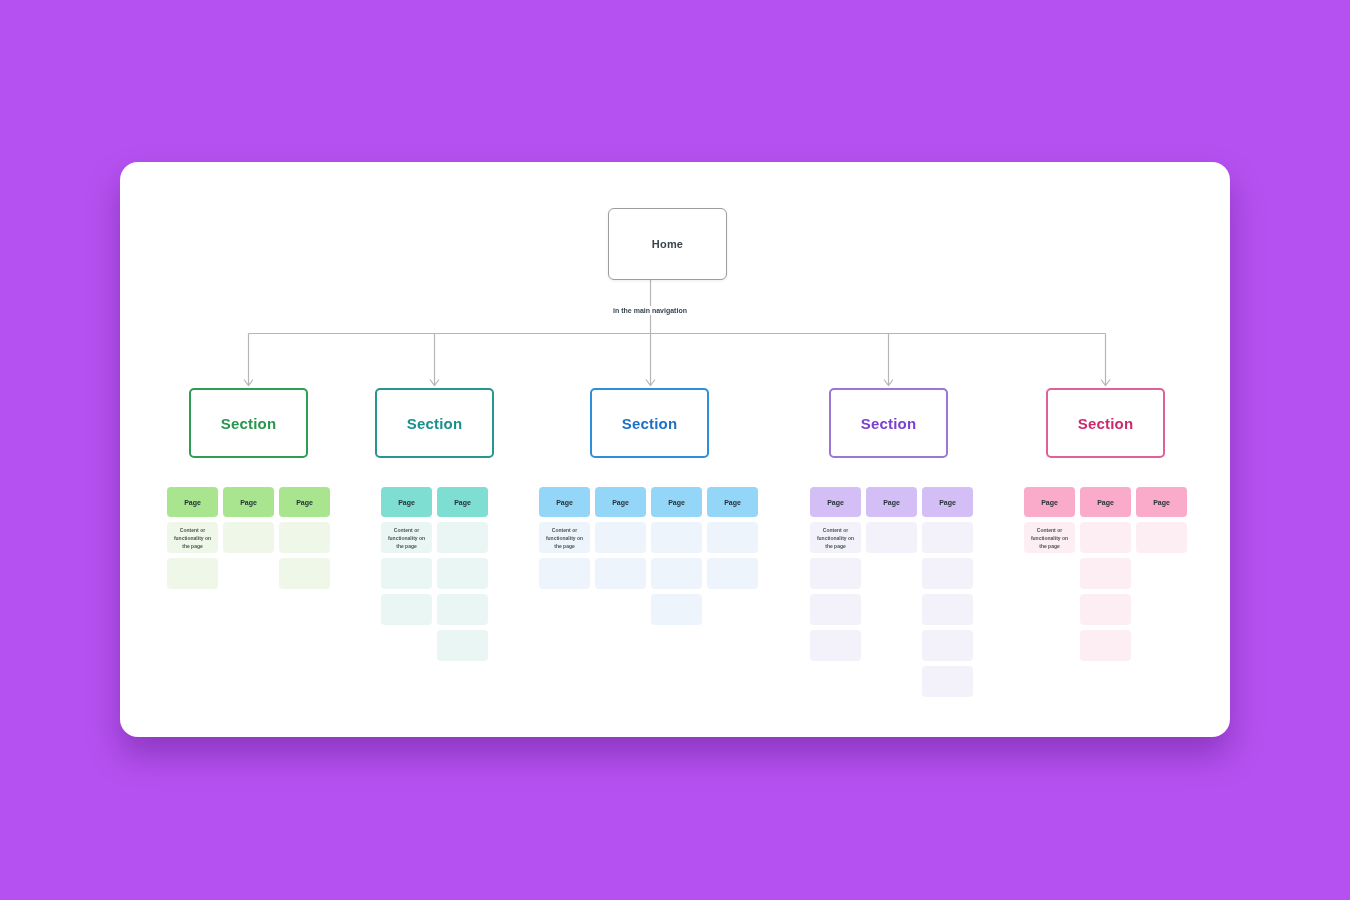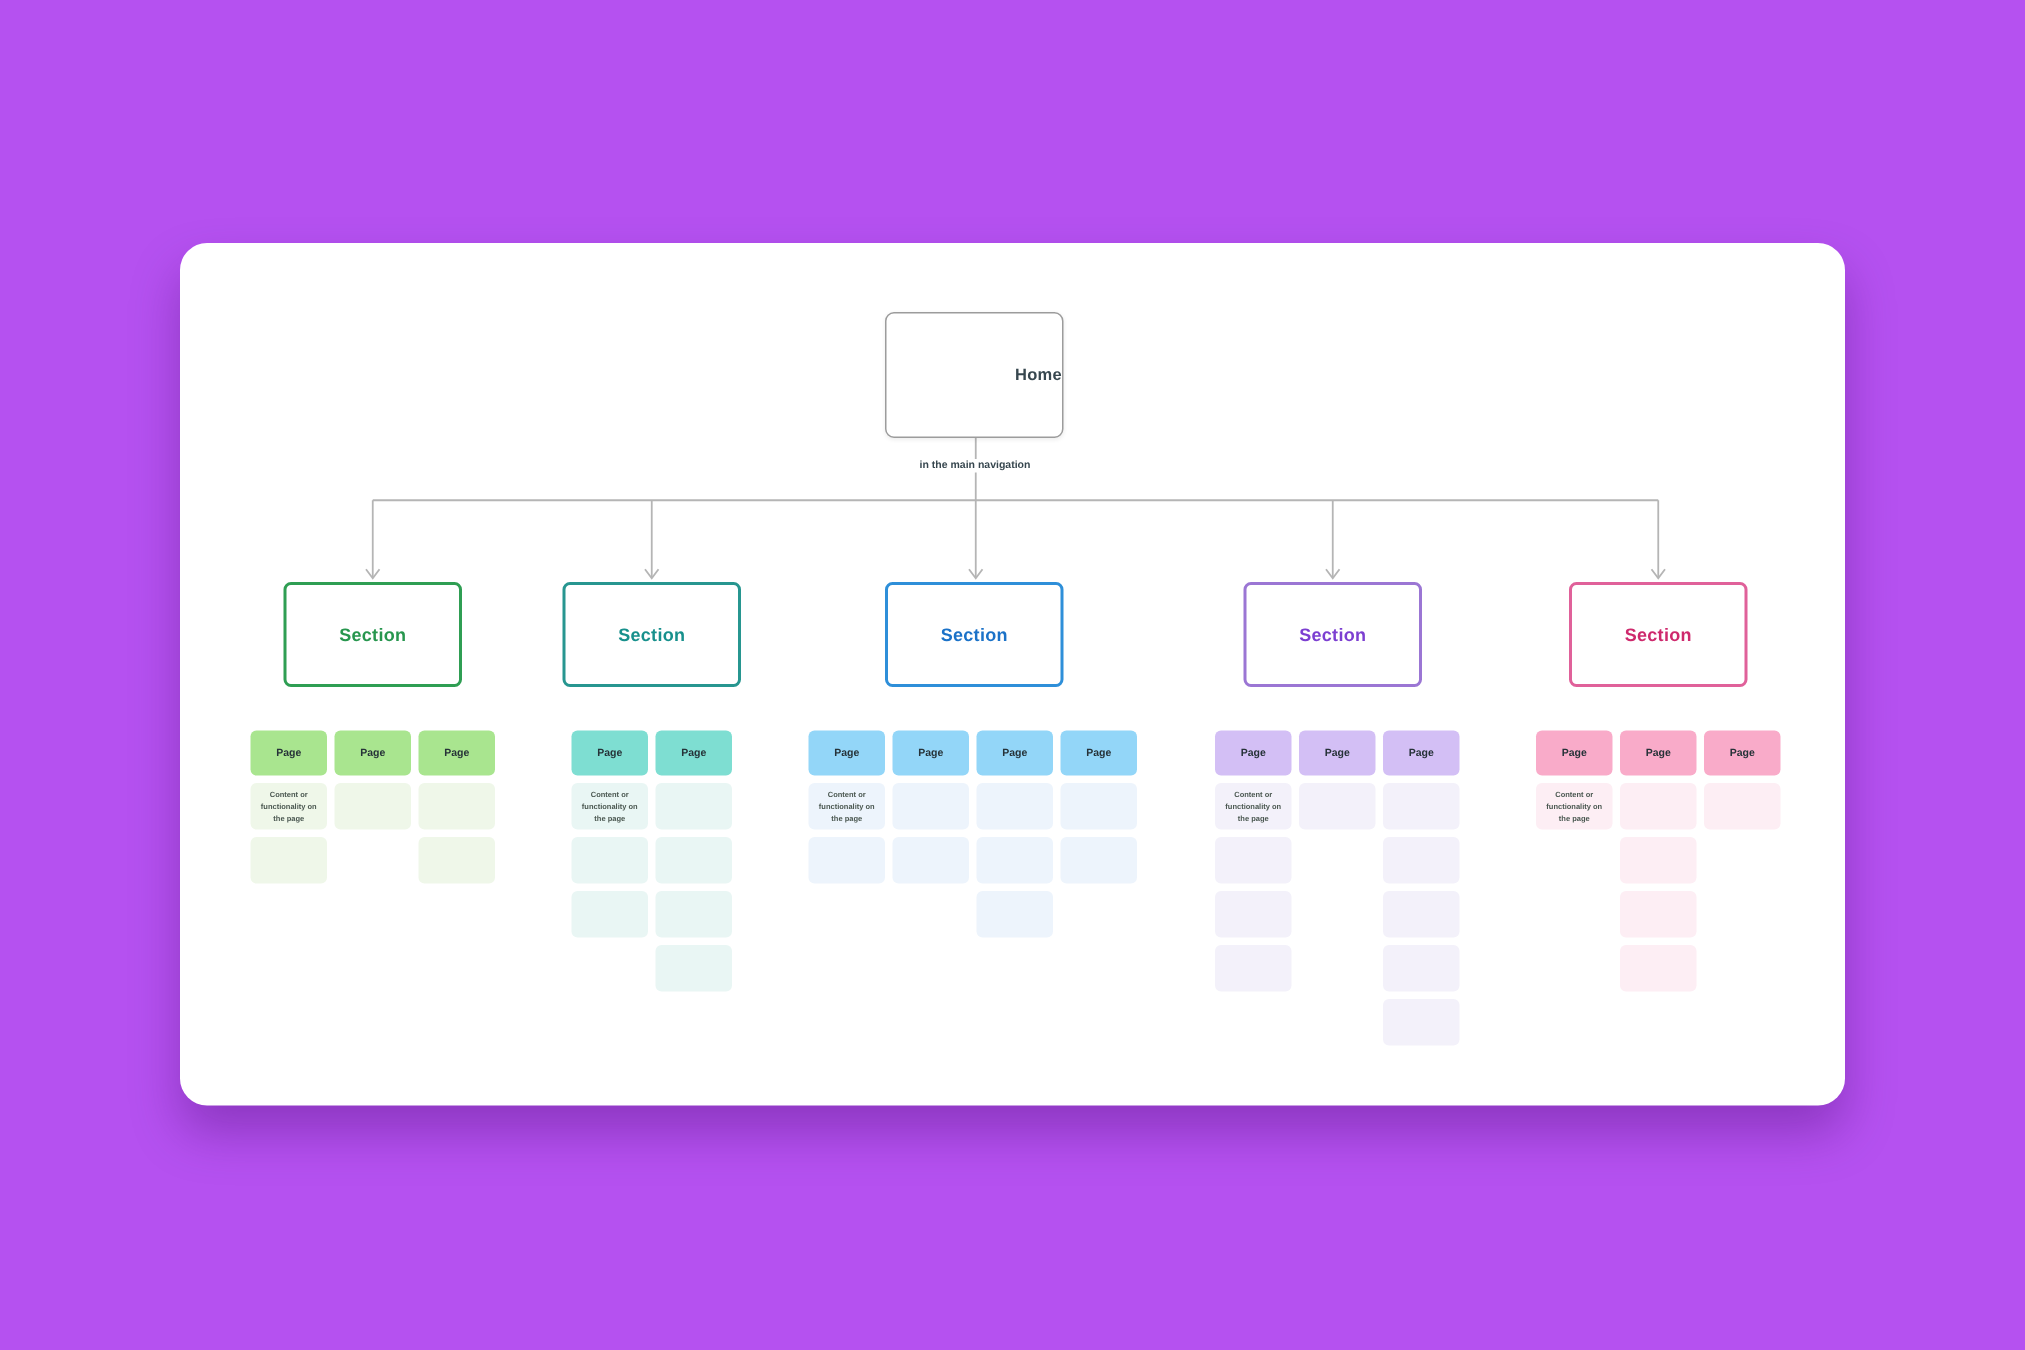--- a/index.html
+++ b/index.html
@@ -1,25 +1,25 @@
 <!DOCTYPE html>
 <html><head>
 <meta charset="utf-8">
 <style>
   *{box-sizing:border-box}
   html,body{margin:0;padding:0}
   body{width:1350px;height:900px;overflow:hidden;font-family:"Liberation Sans",sans-serif}
   .stage{position:absolute;inset:0;background:#b551f0}
   .board{position:absolute;left:120px;top:162px;width:1110px;height:575px;background:#fff;border-radius:18px;box-shadow:0 18px 32px rgba(70,10,110,.35)}
   .connectors{position:absolute;left:0;top:0}
-  .home-box{position:absolute;left:470px;top:46px;width:119px;height:84px;background:#fff;border:1.5px solid #9c9c9c;border-radius:6px;display:flex;align-items:center;justify-content:flex-end;box-shadow:0 1px 3px rgba(0,0,0,.07)}
+  .home-box{position:absolute;left:488px;top:46px;width:119px;height:72px;background:#fff;border:1.5px solid #9c9c9c;border-radius:6px;display:flex;align-items:center;justify-content:center;box-shadow:0 1px 3px rgba(0,0,0,.07)}
   .home-label{font-size:11px;font-weight:bold;color:#37474f;letter-spacing:.2px}
   .nav-label{position:absolute;left:530px;top:144px;transform:translateX(-50%);background:#fff;font-size:7px;font-weight:bold;color:#37474f;padding:1px 4px;white-space:nowrap}
   .section-box{position:absolute;top:226px;width:119px;height:70px;background:#fff;border:2px solid #888;border-radius:5px;display:flex;align-items:center;justify-content:center}
-  .section-label{font-size:12px;font-weight:bold;letter-spacing:.2px}
+  .section-label{font-size:15px;font-weight:bold;letter-spacing:.2px}
   .page-grid{position:absolute;top:325px;display:flex;gap:5px}
   .page-col{display:flex;flex-direction:column;gap:5px;width:51px}
   .page-header{height:30px;flex:none;border-radius:4px;display:flex;align-items:center;justify-content:center}
   .page-header span{font-size:7px;font-weight:bold;color:#263238}
   .content-card{height:31px;flex:none;border-radius:4px;display:flex;align-items:center;justify-content:center;padding:2px 4px;text-align:center}
   .content-card span{font-size:5px;line-height:1.6;color:#4a5750;font-weight:600}
 </style>
 </head>
 <body>
 

